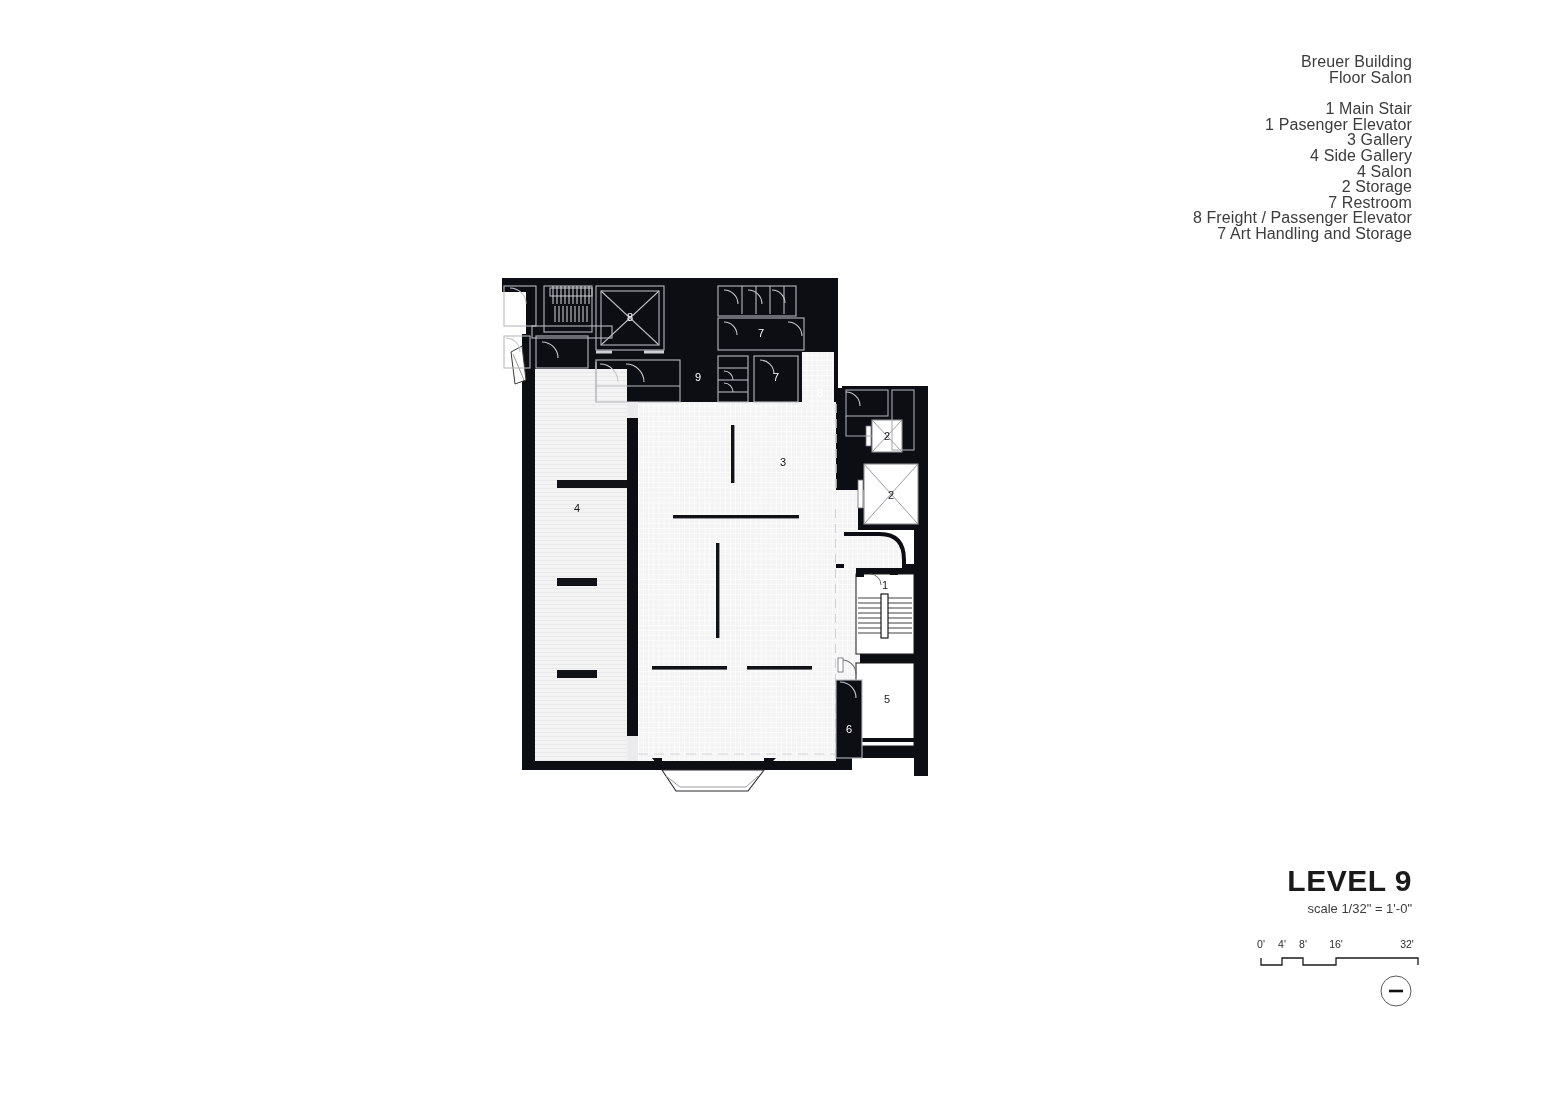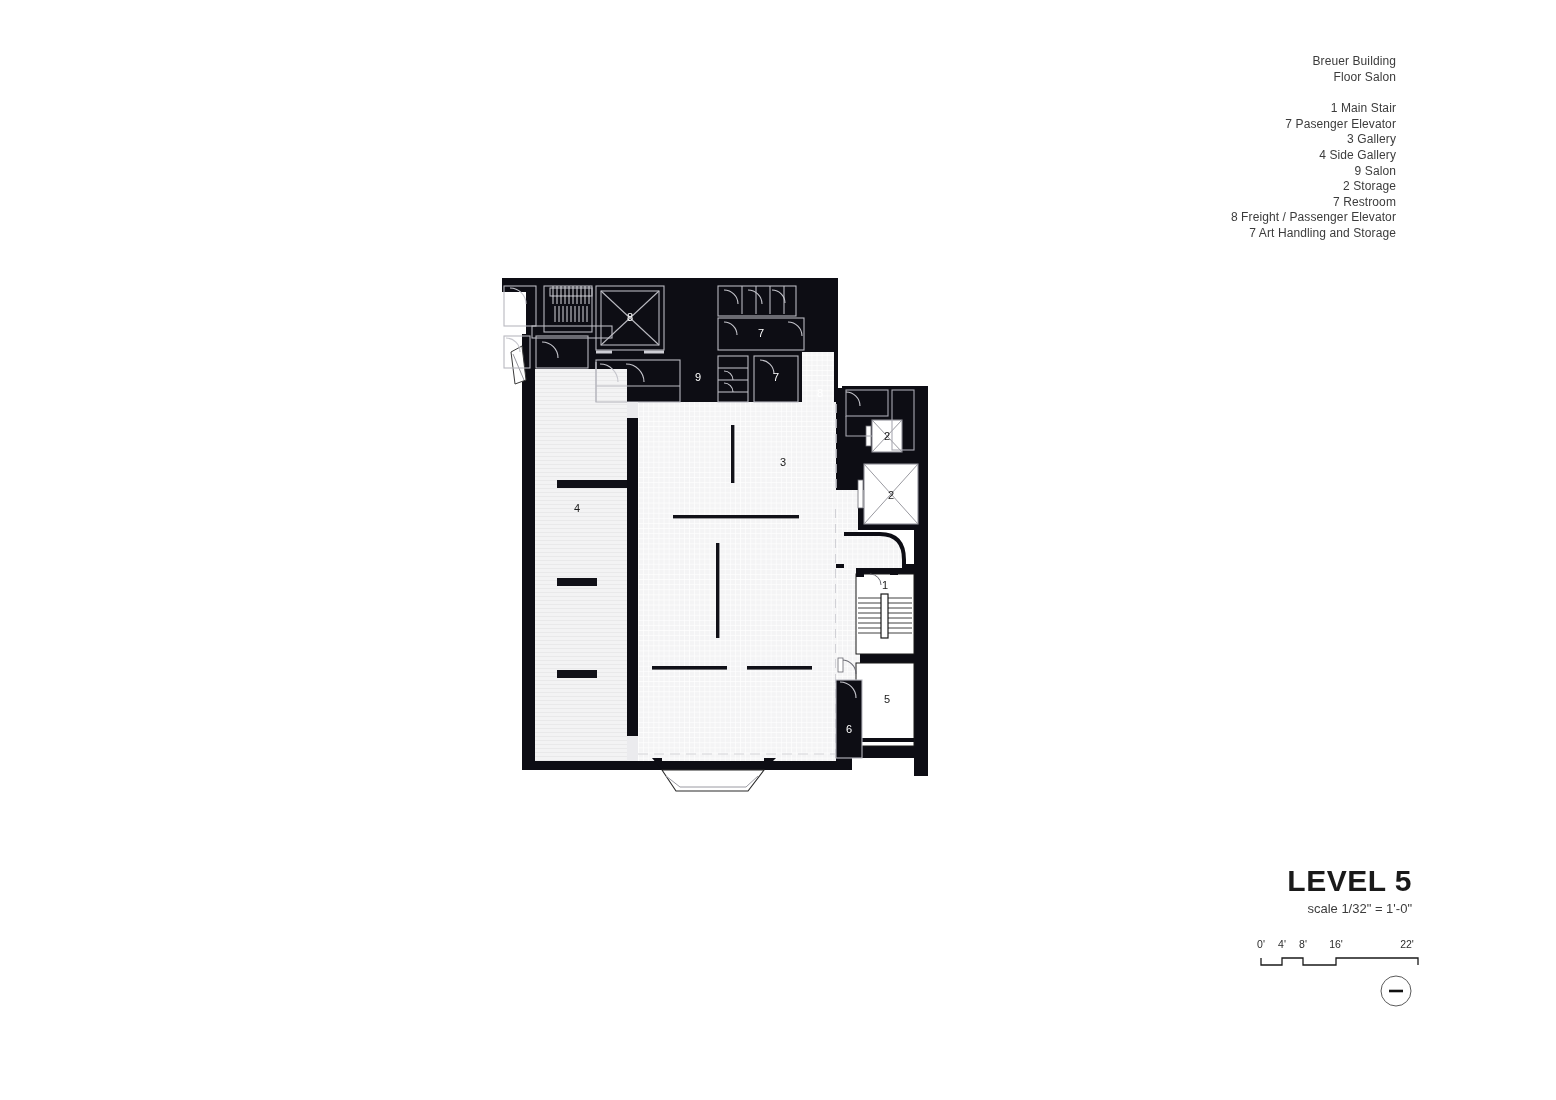--- a/index.html
+++ b/index.html
@@ -12,25 +12,25 @@
     height: 1100px;
     position: relative;
     font-family: "Liberation Sans", sans-serif;
     color: #3a3a3a;
     overflow: hidden;
   }
 
   
   #legend-block {
     position: absolute;
-    right: 160px;
+    right: 144px;
     top: 54px;
     text-align: right;
     line-height: 15.6px;
-    font-size: 12px;
+    font-size: 16px;
     color: #3c3c3c;
     letter-spacing: 0.1px;
   }
   #legend-block .title-line { white-space: nowrap; }
   #legend-key { margin-top: 16px; }
   #legend-key .key-row { white-space: nowrap; }
 
   
   #title-block {
     position: absolute;
@@ -98,42 +98,42 @@
   .rm-num.on-light { fill: #1a1a1a; }
 </style>
 </head>
 <body>
 
 <div id="legend-block">
   <div class="title-line">Breuer Building</div>
   <div class="title-line">Floor Salon</div>
   <div id="legend-key">
     <div class="key-row">1 Main Stair</div>
-    <div class="key-row">7 Pasenger Elevator</div>
+    <div class="key-row">1 Pasenger Elevator</div>
     <div class="key-row">3 Gallery</div>
     <div class="key-row">4 Side Gallery</div>
-    <div class="key-row">9 Salon</div>
+    <div class="key-row">4 Salon</div>
     <div class="key-row">2 Storage</div>
     <div class="key-row">7 Restroom</div>
     <div class="key-row">8 Freight / Passenger Elevator</div>
     <div class="key-row">7 Art Handling and Storage</div>
   </div>
 </div>
 
 <div id="title-block">
-  <div id="level-title">LEVEL 5</div>
+  <div id="level-title">LEVEL 9</div>
   <div id="scale-note">scale 1/32" = 1'-0"</div>
 </div>
 
 <div id="scalebar-wrap">
   <span class="sb-label" style="left:9px;  top:0px;">0'</span>
   <span class="sb-label" style="left:30px; top:0px;">4'</span>
   <span class="sb-label" style="left:51px; top:0px;">8'</span>
   <span class="sb-label" style="left:84px; top:0px;text-align:right;">16'</span>
-  <span class="sb-label" style="left:155px;top:0px;">22'</span>
+  <span class="sb-label" style="left:155px;top:0px;">32'</span>
   <svg width="180" height="26" style="position:absolute; left:0; top:16px;">
     <g fill="none" stroke="#1a1a1a" stroke-width="1.3">
       <path d="M9,4 L9,11 L30,11 L30,4 L51,4 L51,11 L84,11 L84,4 L166,4 L166,11"></path>
     </g>
   </svg>
 </div>
 
 <svg id="north-arrow" viewBox="0 0 34 34">
   <circle cx="17" cy="17" r="15" fill="#ffffff" stroke="#5a5a5a" stroke-width="1"></circle>
   <line x1="10" y1="17" x2="24" y2="17" stroke="#111111" stroke-width="2.6"></line>

